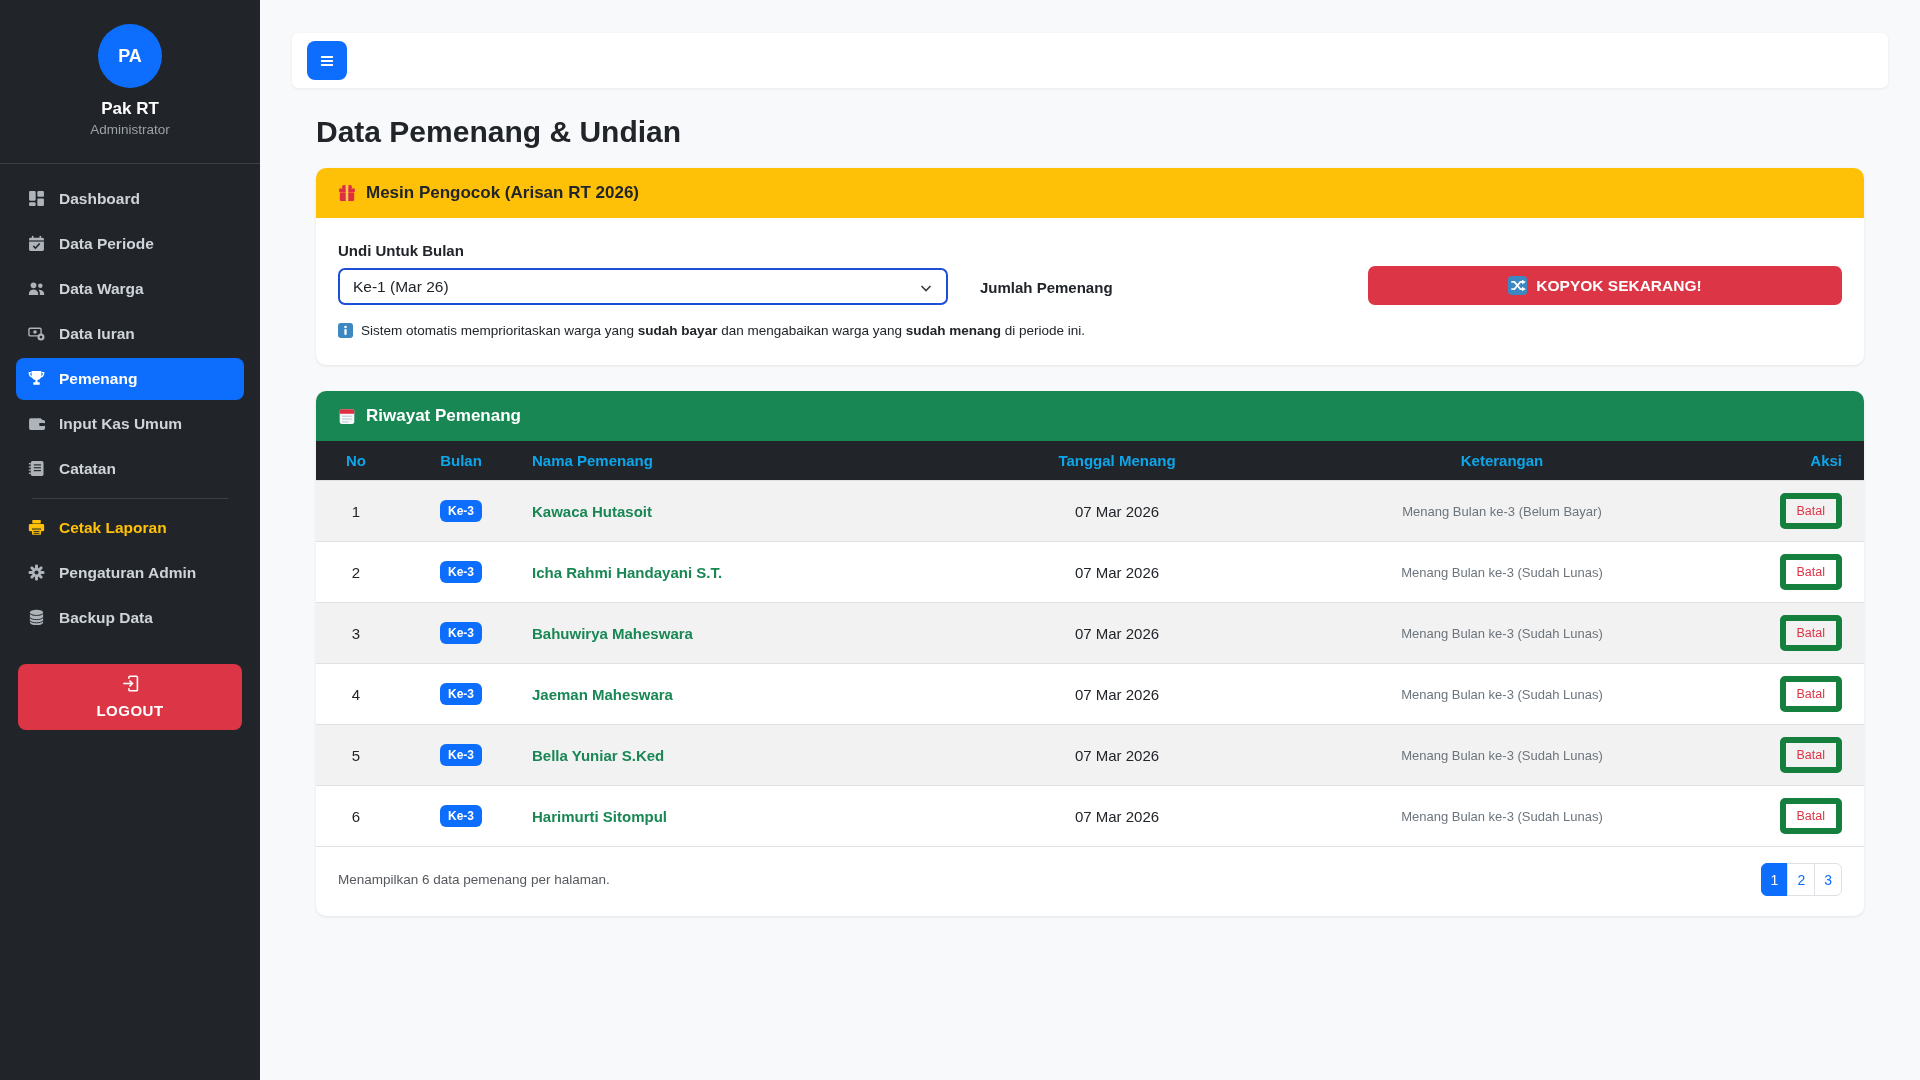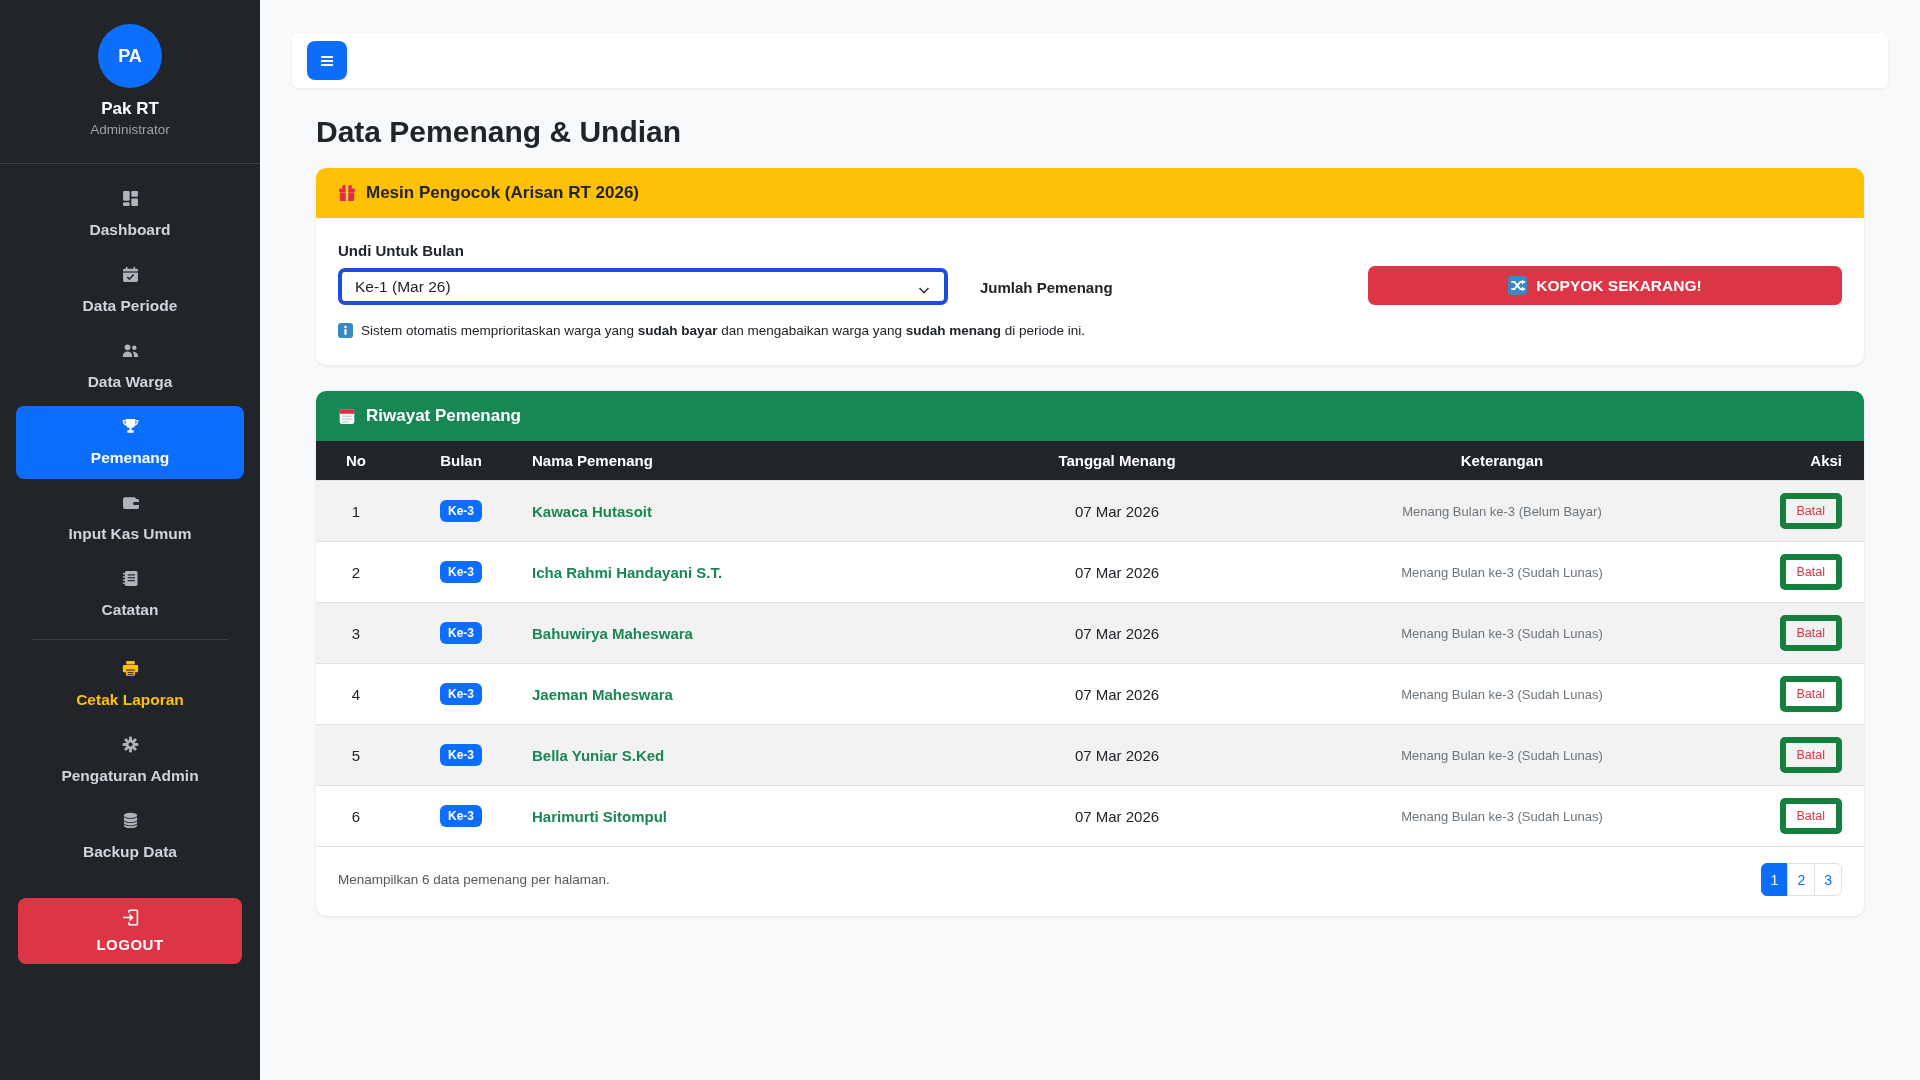--- a/index.html
+++ b/index.html
@@ -20,22 +20,22 @@
   .avatar {
     width:64px; height:64px; border-radius:50%; background:#0d6efd; color:#fff;
     font-size:18px; font-weight:bold; display:flex; align-items:center; justify-content:center;
     margin:0 auto;
   }
   .profile-name { color:#fff; font-weight:bold; font-size:17px; margin-top:11px; }
   .profile-role { color:#9ba1a6; font-size:13.5px; margin-top:3px; }
 
   .nav { padding:14px 16px 0; }
   .nav-item {
-    display:flex; align-items:center; gap:14px; padding:12px 12px; margin-bottom:3px;
-    border-radius:8px; font-size:15.5px; font-weight:600; color:#ced4da; cursor:pointer;flex-direction:column;
+    display:flex; gap:14px; padding:12px 12px; margin-bottom:3px;
+    border-radius:8px; font-size:15.5px; font-weight:600; color:#ced4da; cursor:pointer;
   }
   .nav-item .icon { width:17px; color:#aeb4ba; }
   .nav-item.active { background:#0d6efd; color:#fff; }
   .nav-item.active .icon { color:#fff; }
   .nav-item.accent, .nav-item.accent .icon { color:#ffc107; }
   .nav-divider { border-top:1px solid #3a4047; margin:8px 16px; }
 
   .logout-wrap { margin:22px 18px 0; }
   .logout-btn {
     width:100%; background:#dc3545; border:none; color:#fff; font-weight:bold;
@@ -70,39 +70,39 @@
   .card-header.warning { background:#ffc107; color:#212529; }
   .card-header.success { background:#198754; color:#fff; }
 
   .shuffler-body { padding:24px 22px 27px; }
   .form-row { display:flex; align-items:flex-end; }
   .field { display:flex; flex-direction:column; }
   .field-month { width:610px; }
   .field-count { width:358px; margin-left:32px; }
   .field-label { font-size:15px; font-weight:700; margin-bottom:9px; }
   .select {
-    position:relative; height:37px; border:4px solid #1d4ed8; border-radius:7px;
+    position:relative; height:37px; border:2px solid #1d4ed8; border-radius:7px;
     background:#fff; display:flex; align-items:center; padding:0 36px 0 13px;
     font-size:15.5px; color:#212529; cursor:pointer;
   }
   .select .chev { position:absolute; right:12px; top:10px; }
   .draw-btn-wrap { flex:1; margin-left:30px; }
   .draw-btn {
     width:100%; height:39px; background:#dc3545; color:#fff; border:none; border-radius:7px;
     font-size:15.5px; font-weight:700; cursor:pointer; display:flex; align-items:center;
     justify-content:center; gap:9px; font-family:inherit;
   }
   .info-note { margin-top:18px; display:flex; align-items:center; gap:8px; font-size:13.5px; color:#212529; }
   .info-note b { font-weight:700; }
 
   
   .card-winners { margin-top:26px; }
   table { width:100%; border-collapse:collapse; font-size:15px; }
   thead th {
-    background:#212529; color:#ffffff; font-weight:700; padding:11px 8px; font-size:15px;
+    background:#212529; color:#0ea5e9; font-weight:700; padding:11px 8px; font-size:15px;
   }
   col.c-no { width:80px; } col.c-bulan { width:130px; } col.c-tanggal { width:320px; }
   col.c-ket { width:450px; } col.c-aksi { width:137px; }
   th.t-c, td.t-c { text-align:center; }
   th.t-l, td.t-l { text-align:left; padding-left:6px; }
   th.t-r, td.t-r { text-align:right; padding-right:22px; }
   tbody td { padding:12px 8px; border-top:1px solid #dee2e6; }
   tbody tr:nth-child(odd) { background:#f2f2f2; }
   .badge-month {
     display:inline-block; background:#0d6efd; color:#fff; font-size:12px; font-weight:700;
@@ -169,20 +169,31 @@
     <div class="nav-item">
       <span class="icon">
         <svg width="17" height="17" viewBox="0 0 16 16" fill="currentColor">
             <circle cx="5.2" cy="5" r="2.7"></circle>
             <path d="M.8 13.2c0-2.6 2-4.2 4.4-4.2s4.4 1.6 4.4 4.2v.8H.8z"></path>
             <circle cx="11.6" cy="5.4" r="2.1"></circle>
             <path d="M10.1 9.2c2.2.1 5.1 1.2 5.1 4v.8h-4v-.8c0-1.6-.4-2.9-1.1-4z"></path>
           </svg>
       </span>
       <span>Data Warga</span>
+    </div>
+    <div class="nav-item">
+      <span class="icon">
+        <svg width="17" height="17" viewBox="0 0 16 16" fill="currentColor">
+            <rect x="0.9" y="3" width="11.4" height="7.2" rx="1.1" fill="none" stroke="currentColor" stroke-width="1.3"></rect>
+            <circle cx="6.6" cy="6.6" r="1.7"></circle>
+            <circle cx="12.2" cy="11.4" r="3.3"></circle>
+            <circle cx="12.2" cy="11.4" r="1.3" fill="#212529"></circle>
+          </svg>
+      </span>
+      <span>Data Iuran</span>
     </div>
     <div class="nav-item active">
       <span class="icon">
         <svg width="17" height="17" viewBox="0 0 16 16" fill="currentColor">
             <path d="M3.4 1h9.2v4a4.6 4.6 0 0 1-3.6 4.5v2h2v2.3H5v-2.3h2v-2A4.6 4.6 0 0 1 3.4 5V1z"></path>
             <path d="M3.2 2.4H1.2c0 2.2 1 3.7 2.6 4.2" fill="none" stroke="currentColor" stroke-width="1.2"></path>
             <path d="M12.8 2.4h2c0 2.2-1 3.7-2.6 4.2" fill="none" stroke="currentColor" stroke-width="1.2"></path>
           </svg>
       </span>
       <span>Pemenang</span>

